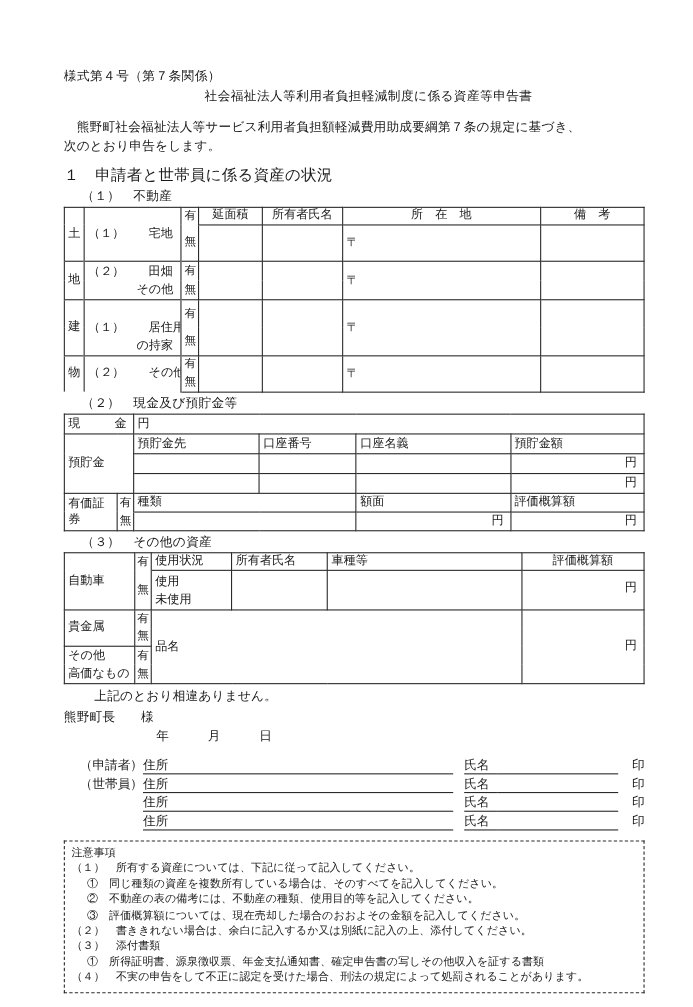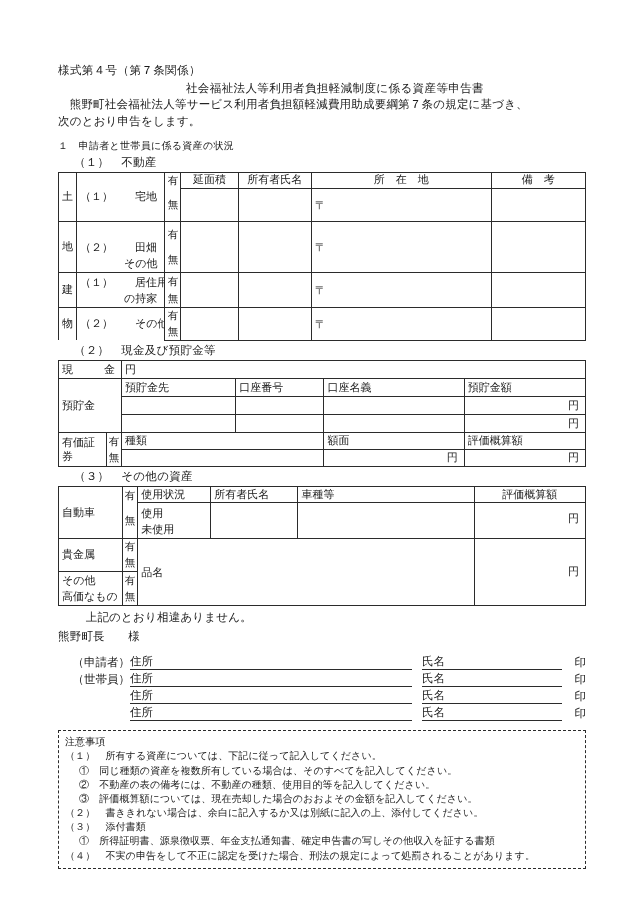--- a/index.html
+++ b/index.html
@@ -34,24 +34,25 @@
   .doc-title {
     font-size: 11.5px;
     letter-spacing: .4px;
     text-align: center;
     padding-left: 26px;
     margin-top: 1px;
   }
   .lead {
     font-size: 11.5px;
     letter-spacing: .2px;
+    margin-top: 12px;
     line-height: 1.5;
   }
   .sec-head {
-    font-size: 10px;
+    font-size: 14px;
     letter-spacing: .3px;
     margin-top: 9px;
     white-space: pre;
   }
   .sub-head {
     font-size: 11.5px;
     letter-spacing: .3px;
     margin-top: 2px;
     margin-bottom: 2px;
     padding-left: 16px;
@@ -164,39 +165,39 @@
           <td></td>
           <td class="vtop" style="padding-top:2px">
             <span>〒</span>
           </td>
           <td></td>
         </tr>
 
         <tr>
           <td rowspan="2" class="sidelbl" style="border-bottom:none">地</td>
           <td rowspan="2" style="border-bottom:none" class="vtop">
-            <div class="ln" style="margin-top:18px">（２）　　田畑</div>
+            <div class="ln" style="margin-top:2px">（２）　　田畑</div>
             <div class="ln">　　　　その他</div>
           </td>
           <td class="yn yn-top" style="height:16px">有</td>
           <td rowspan="2"></td>
           <td rowspan="2"></td>
           <td rowspan="2" class="vtop" style="padding-top:2px">
             <span>〒</span>
           </td>
           <td rowspan="2"></td>
         </tr>
         <tr>
           <td class="yn yn-bot" style="height:16px">無</td>
         </tr>
 
         <tr>
           <td rowspan="2" class="sidelbl" style="border-bottom:none">建</td>
           <td rowspan="2" style="border-bottom:none" class="vtop">
-            <div class="ln" style="margin-top:2px">（１）　　居住用</div>
+            <div class="ln" style="margin-top:18px">（１）　　居住用</div>
             <div class="ln">　　　　の持家</div>
           </td>
           <td class="yn yn-top" style="height:16px">有</td>
           <td rowspan="2"></td>
           <td rowspan="2"></td>
           <td rowspan="2" class="vtop" style="padding-top:2px">
             <span>〒</span>
           </td>
           <td rowspan="2"></td>
         </tr>
@@ -339,20 +340,21 @@
         </tr>
         <tr>
           <td class="yn yn-bot" style="height:16px">無</td>
         </tr>
       </tbody>
     </table>
 
     <div class="sig-wrap">
       <div class="ln affirm">　上記のとおり相違ありません。</div>
       <div class="ln addressee">熊野町長　　様</div>
+      <div class="ln dateline">年　　　月　　　日</div>
 
       <table class="sig-table">
         <colgroup>
           <col style="width:72px">
           <col style="width:30px">
           <col style="width:252px">
           <col style="width:10px">
           <col style="width:30px">
           <col style="width:110px">
           <col style="width:24px">

